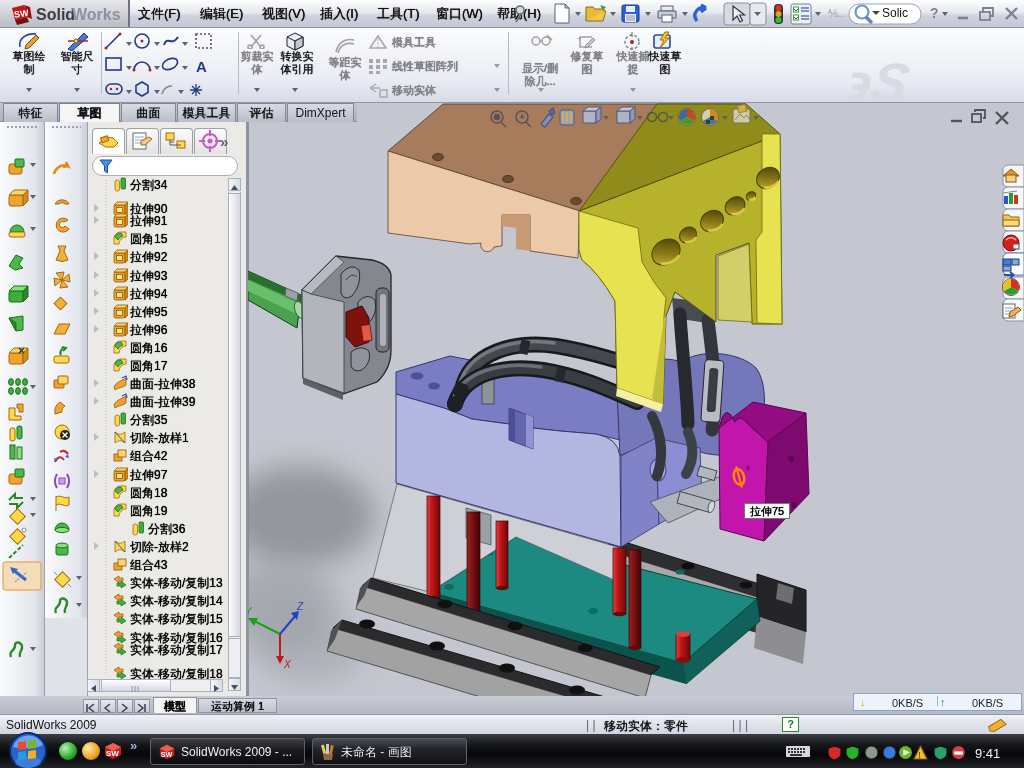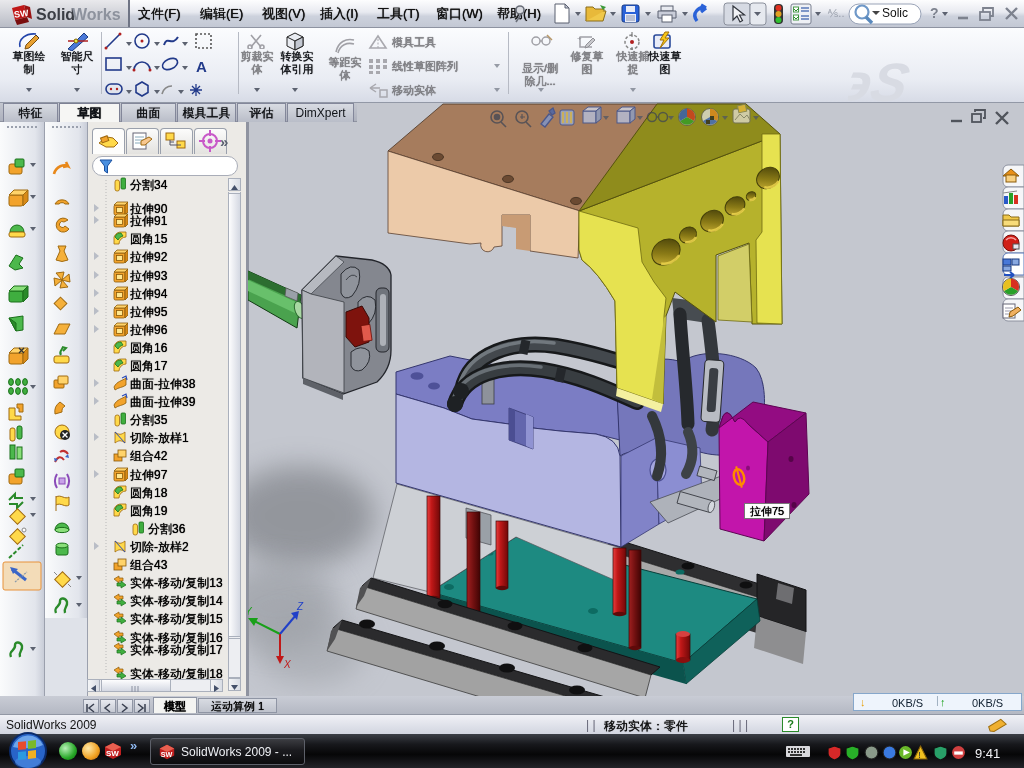--- a/index.html
+++ b/index.html
@@ -1106,20 +1106,29 @@
       </svg>
 <div class="abs" style="left:130px;top:4px;color:#8fb8f0;font-size:13px;font-weight:bold">»</div>
 <div class="abs tbtn" style="left:150px;width:155px;background:linear-gradient(#3c3d42,#1b1b1f 45%,#0c0c0e)">
 <svg class="abs" style="left:7px;top:4px" width="18" height="18" viewBox="0 0 20 20">
           <polygon points="2,6 10,2 18,6 18,14 10,18 2,14" fill="#c02020"></polygon>
           <polygon points="2,6 10,2 18,6 10,10" fill="#e86050"></polygon>
           <text x="3" y="15" font-size="8" font-weight="bold" fill="#fff">SW</text>
         </svg>
 <span class="abs" style="left:30px">SolidWorks 2009 - ...</span>
       </div>
+<div class="abs tbtn" style="left:312px;width:155px">
+<svg class="abs" style="left:7px;top:4px" width="16" height="18" viewBox="0 0 16 18">
+          <rect x="2" y="2" width="3" height="9" fill="#e8d048" transform="rotate(-15 3 6)"></rect>
+          <rect x="6" y="1" width="3" height="10" fill="#c8c8d0"></rect>
+          <rect x="10" y="2" width="3" height="9" fill="#d07830" transform="rotate(12 11 6)"></rect>
+          <path d="M3 11 h10 l-1 6 h-8 z" fill="#8a6a4a"></path>
+        </svg>
+<span class="abs cjk" style="left:28px">未命名 - 画图</span>
+      </div>
 <svg class="abs" style="left:786px;top:12px" width="26" height="12" viewBox="0 0 26 12">
         <rect width="24" height="11" rx="1" fill="#d8d8dc"></rect>
         <g fill="#333">
           <rect x="2" y="2" width="2" height="2"></rect>
           <rect x="5" y="2" width="2" height="2"></rect>
           <rect x="8" y="2" width="2" height="2"></rect>
           <rect x="11" y="2" width="2" height="2"></rect>
           <rect x="14" y="2" width="2" height="2"></rect>
           <rect x="17" y="2" width="2" height="2"></rect>
           <rect x="2" y="5" width="2" height="2"></rect>

